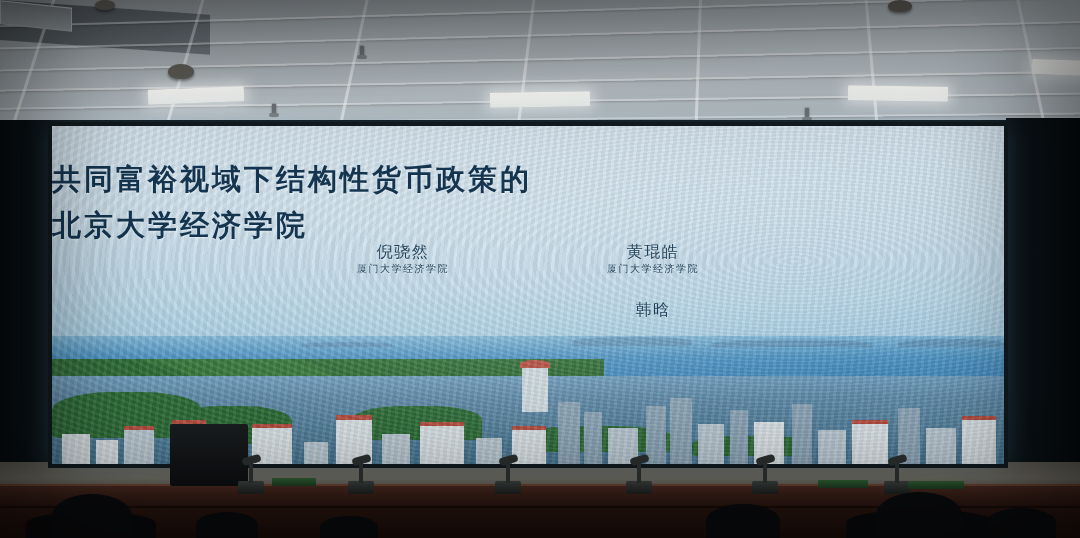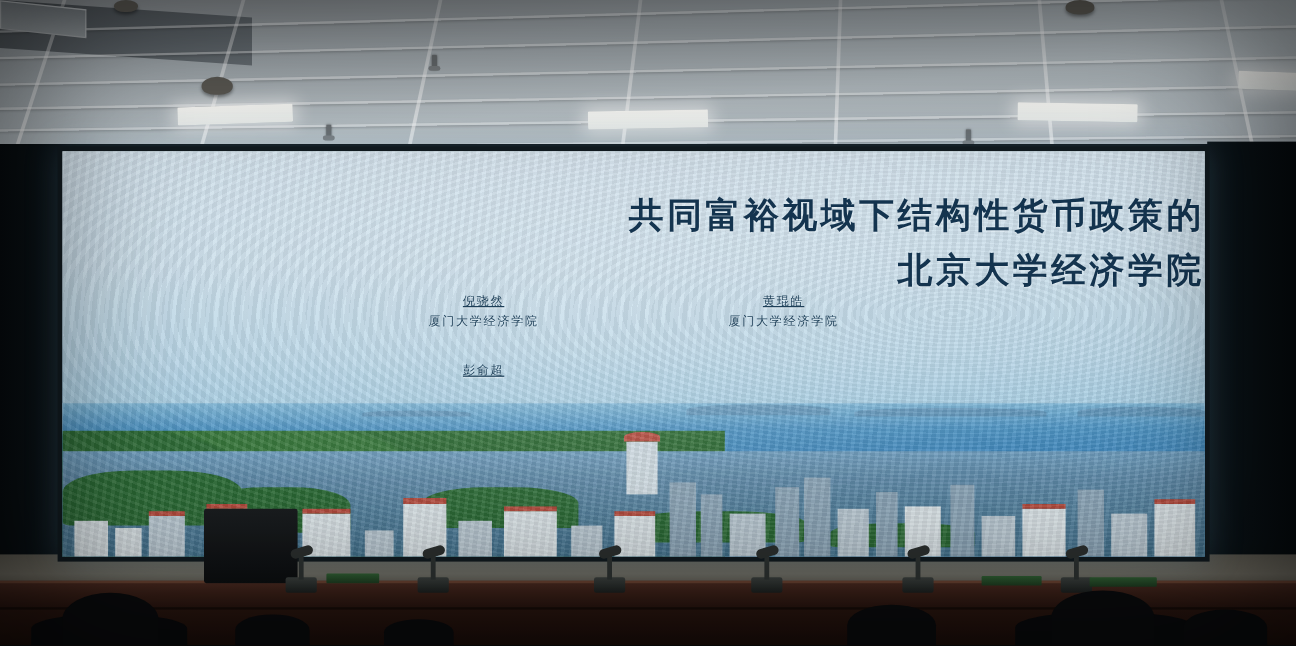--- a/index.html
+++ b/index.html
@@ -172,21 +172,21 @@
     pointer-events: none;
   }
 
   
   .slide-text {
     position: absolute; left: 0; top: 0; width: 100%; height: 100%;
     z-index: 6;
   }
   .slide-title {
     position: absolute; left: 0; width: 100%;
-    text-align: right;
+    text-align: left;
     color: #14344f;
     font-family: "DejaVu Serif", "Liberation Serif", serif;
     font-weight: 700;
     letter-spacing: 3px;
     text-shadow: 0 1px 2px rgba(255,255,255,.5);
     white-space: nowrap;
   }
   .slide-title.l1 { top: 34px;  font-size: 29px; }
   .slide-title.l2 { top: 80px;  font-size: 29px; }
 
@@ -199,21 +199,21 @@
   }
   .author-row.r1 { top: 118px; }
   .author-row.r2 { top: 176px; }
   .author-cell {
     width: 250px; text-align: center;
     color: #1d3f58;
     font-family: "DejaVu Serif", "Liberation Serif", serif;
     letter-spacing: 1.5px;
     text-shadow: 0 1px 1px rgba(255,255,255,.4);
   }
-  .author-name { font-size: 10px; line-height: 16px; text-decoration: underline; }
+  .author-name { font-size: 16px; line-height: 16px; }
   .author-aff  { font-size: 10px; line-height: 18px; }
 
   
   .podium {
     position: absolute; left: 0; top: 484px; width: 1080px; height: 54px;
     background: linear-gradient(180deg, #4a2a20 0%, #3a2018 18%, #2a1610 40%, #1a0d09 100%);
     box-shadow: inset 0 2px 0 rgba(160,110,80,.35);
   }
   .podium-edge {
     position: absolute; left: 0; top: 484px; width: 1080px; height: 7px;
@@ -395,23 +395,23 @@
               <div class="author-aff">厦门大学经济学院</div>
             </div>
             <div class="author-cell">
               <div class="author-name">黄琨皓</div>
               <div class="author-aff">厦门大学经济学院</div>
             </div>
           </div>
 
           <div class="author-row r2">
             <div class="author-cell">
-              <div class="author-name">彭俞超</div>
             </div>
             <div class="author-cell">
+              <div class="author-name">韩晗</div>
             </div>
           </div>
         </div>
       </div>
 
     </div>
   </div>
 
   <div class="monitor"></div>
 

